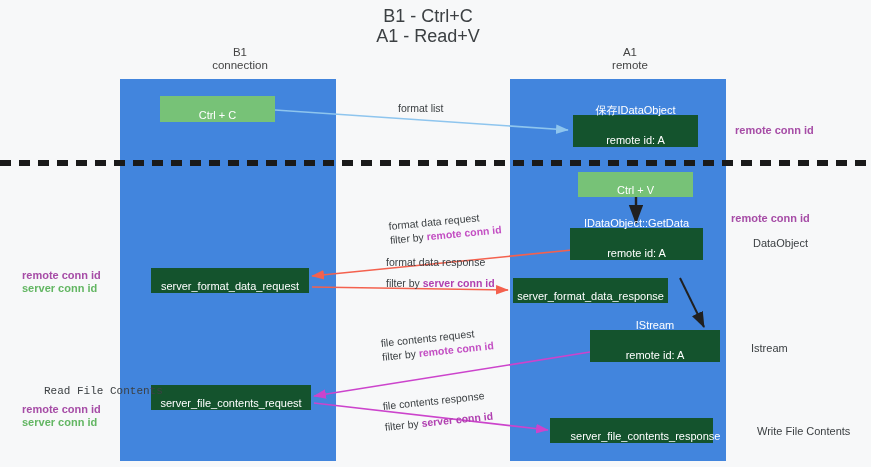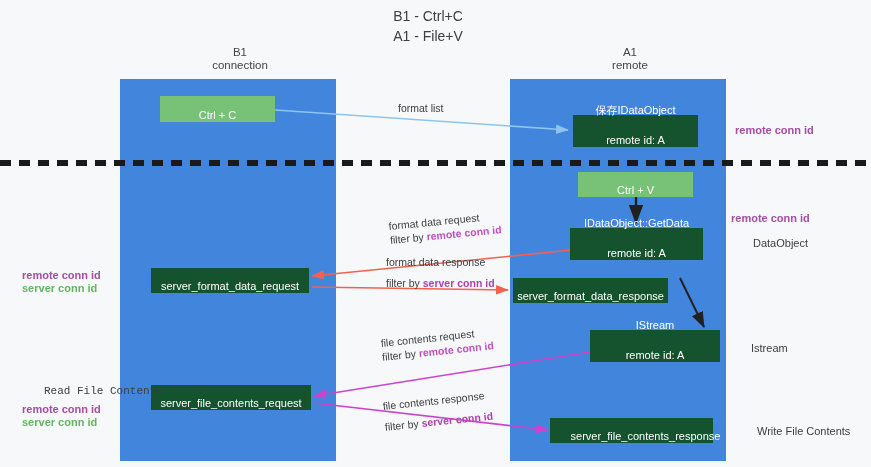--- a/index.html
+++ b/index.html
@@ -9,21 +9,21 @@
     background:#f7f8f9;
     font-family:"Liberation Sans","DejaVu Sans",sans-serif;
     color:#444;
     overflow:hidden;
   }
   #stage{position:relative;width:871px;height:467px;}
 
   
   .title{
     position:absolute;left:0;top:6px;width:856px;
-    text-align:center;font-size:14px;line-height:20px;color:#3c4043;
+    text-align:center;font-size:18px;line-height:20px;color:#3c4043;
   }
 
   
   .col-head{
     position:absolute;text-align:center;font-size:11.5px;
     line-height:13px;color:#444;
   }
 
   
   .lane{position:absolute;background:#4285dd;}
@@ -53,21 +53,21 @@
   
   svg.overlay{position:absolute;left:0;top:0;width:871px;height:467px;pointer-events:none;}
 </style>
 </head>
 <body>
 
 <div id="stage">
 
   <div class="title">
     <div>B1 - Ctrl+C</div>
-    <div>A1 - File+V</div>
+    <div>A1 - Read+V</div>
   </div>
 
   <div class="col-head" style="left:155px;top:46px;width:170px;">
     <div>B1</div>
     <div>connection</div>
   </div>
   <div class="col-head" style="left:545px;top:46px;width:170px;">
     <div>A1</div>
     <div>remote</div>
   </div>

